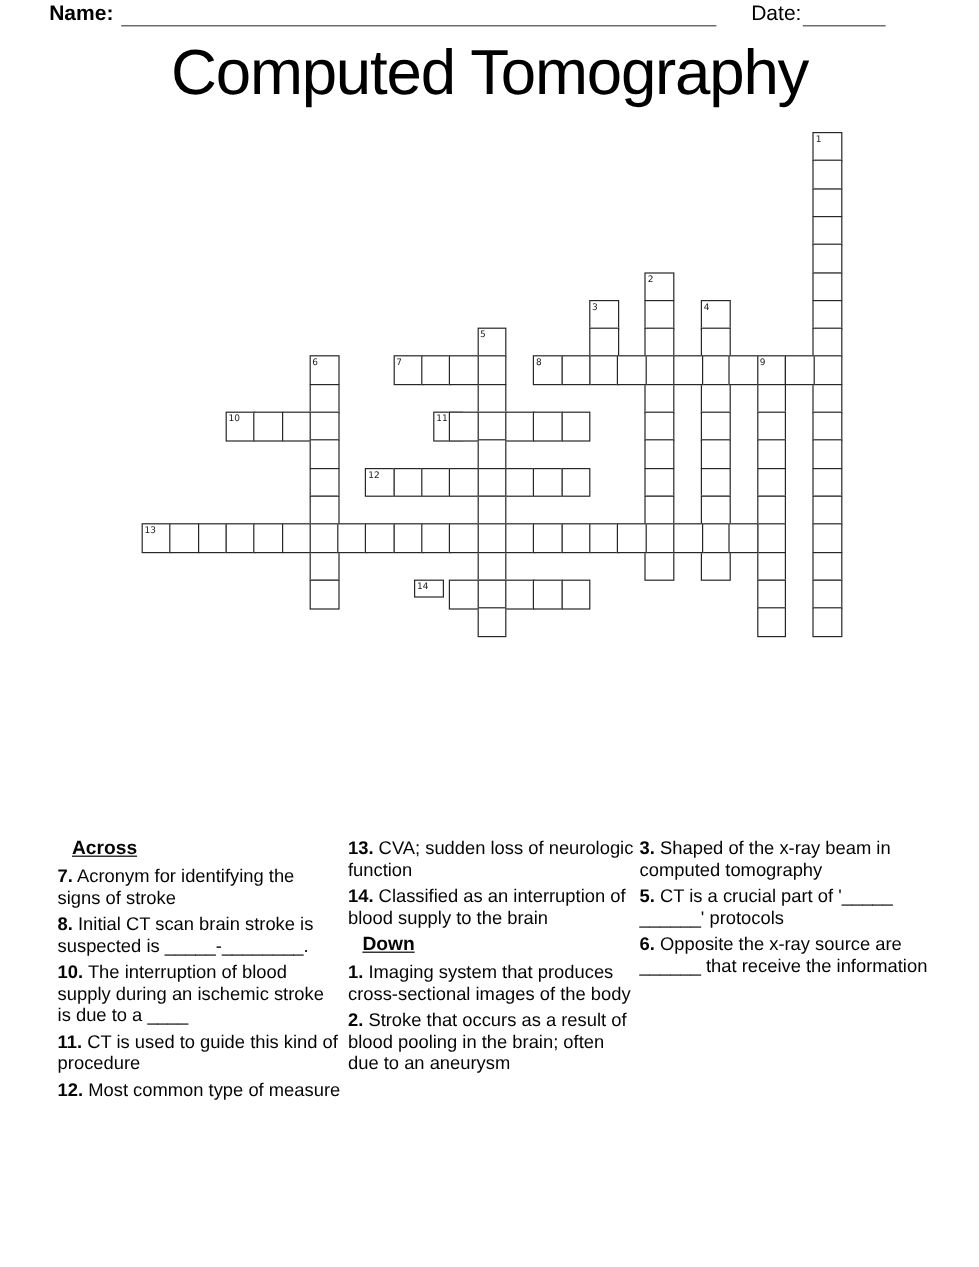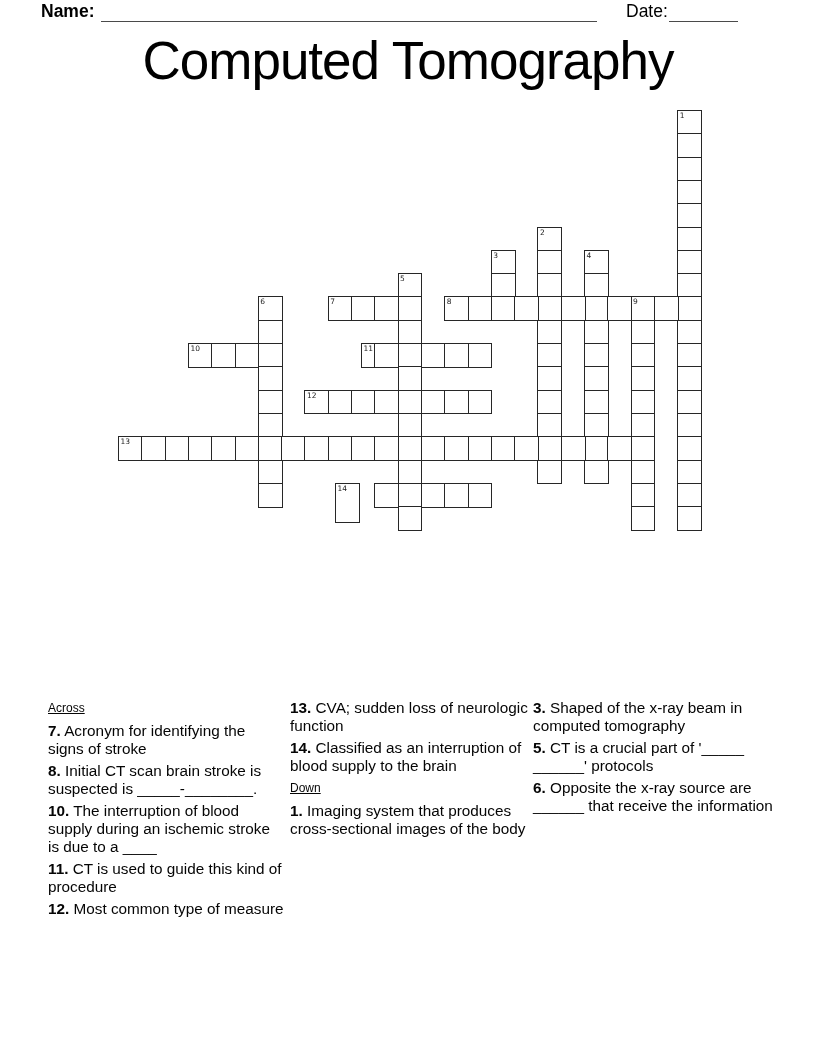--- a/index.html
+++ b/index.html
@@ -17,22 +17,22 @@
   .cell{
     position:absolute;box-sizing:border-box;background:#fff;
     border:1.6px solid #272727;
   }
   .cellnum{
     position:absolute;top:0;left:1.5px;font-size:7.5px;line-height:9px;
     color:#1c1c1c;font-family:"DejaVu Sans",sans-serif;
   }
   .clue-col{position:absolute;top:699px;font-size:15.3px;line-height:18px;color:#050505;}
   .clue-header{
-    font-size:12px;font-weight:400;text-decoration:underline;
-    margin:0 0 5px 0;
+    font-size:16px;font-weight:700;text-decoration:underline;
+    margin:0 0 5px 12px;
   }
   .clue-header.down-gap{margin-top:3px;}
   .clue{margin:0 0 4px 0;}
   .clue-num{font-weight:700;}
 </style>
 </head>
 <body>
 
 <div class="page">
 
@@ -178,21 +178,21 @@
       <div class="cell" style="left: 327.7px; top: 436.2px; width: 24.9px; height: 24.9px; border-color: rgb(39, 39, 39);"></div>
       <div class="cell" style="left: 351px; top: 436.2px; width: 24.9px; height: 24.9px; border-color: rgb(39, 39, 39);"></div>
       <div class="cell" style="left: 374.3px; top: 436.2px; width: 24.9px; height: 24.9px; border-color: rgb(39, 39, 39);"></div>
       <div class="cell" style="left: 420.9px; top: 436.2px; width: 24.9px; height: 24.9px; border-color: rgb(39, 39, 39);"></div>
       <div class="cell" style="left: 444.2px; top: 436.2px; width: 24.9px; height: 24.9px; border-color: rgb(39, 39, 39);"></div>
       <div class="cell" style="left: 467.5px; top: 436.2px; width: 24.9px; height: 24.9px; border-color: rgb(39, 39, 39);"></div>
       <div class="cell" style="left: 490.8px; top: 436.2px; width: 24.9px; height: 24.9px; border-color: rgb(39, 39, 39);"></div>
       <div class="cell" style="left: 514.1px; top: 436.2px; width: 24.9px; height: 24.9px; border-color: rgb(39, 39, 39);"></div>
       <div class="cell" style="left: 560.7px; top: 436.2px; width: 24.9px; height: 24.9px; border-color: rgb(39, 39, 39);"></div>
       <div class="cell" style="left: 607.3px; top: 436.2px; width: 24.9px; height: 24.9px; border-color: rgb(39, 39, 39);"></div>
-      <div class="cell" style="left: 335px; top: 482.8px; width: 24.9px; height: 40px; border-color: rgb(39, 39, 39);">
+      <div class="cell" style="left: 345px; top: 482.8px; width: 24.9px; height: 15px; border-color: rgb(39, 39, 39);">
         <span class="cellnum">14</span>
       </div>
       <div class="cell" style="left: 374.3px; top: 482.8px; width: 24.9px; height: 24.9px; border-color: rgb(39, 39, 39);"></div>
       <div class="cell" style="left: 420.9px; top: 482.8px; width: 24.9px; height: 24.9px; border-color: rgb(39, 39, 39);"></div>
       <div class="cell" style="left: 444.2px; top: 482.8px; width: 24.9px; height: 24.9px; border-color: rgb(39, 39, 39);"></div>
       <div class="cell" style="left: 467.5px; top: 482.8px; width: 24.9px; height: 24.9px; border-color: rgb(39, 39, 39);"></div>
     </div>
 
   <div class="clue-col" id="clue-col-0" style="left:48px;width:237px;">
       <div class="clue-header">Across</div>
@@ -200,20 +200,21 @@
       <div class="clue"><span class="clue-num">8.</span> <span>Initial CT scan brain stroke is suspected is _____-________.</span></div>
       <div class="clue"><span class="clue-num">10.</span> <span>The interruption of blood supply during an ischemic stroke is due to a ____</span></div>
       <div class="clue"><span class="clue-num">11.</span> <span>CT is used to guide this kind of procedure</span></div>
       <div class="clue"><span class="clue-num">12.</span> <span>Most common type of measure</span></div>
     </div>
   <div class="clue-col" id="clue-col-1" style="left:290px;width:241px;">
       <div class="clue"><span class="clue-num">13.</span> <span>CVA; sudden loss of neurologic function</span></div>
       <div class="clue"><span class="clue-num">14.</span> <span>Classified as an interruption of blood supply to the brain</span></div>
       <div class="clue-header down-gap">Down</div>
       <div class="clue"><span class="clue-num">1.</span> <span>Imaging system that produces cross-sectional images of the body</span></div>
+      <div class="clue"><span class="clue-num">2.</span> <span>Stroke that occurs as a result of blood pooling in the brain; often due to an aneurysm</span></div>
     </div>
   <div class="clue-col" id="clue-col-2" style="left:533px;width:245px;">
       <div class="clue"><span class="clue-num">3.</span> <span>Shaped of the x-ray beam in computed tomography</span></div>
       <div class="clue"><span class="clue-num">5.</span> <span>CT is a crucial part of '_____ ______' protocols</span></div>
       <div class="clue"><span class="clue-num">6.</span> <span>Opposite the x-ray source are ______ that receive the information</span></div>
     </div>
 
 </div>
 
 </body></html>

